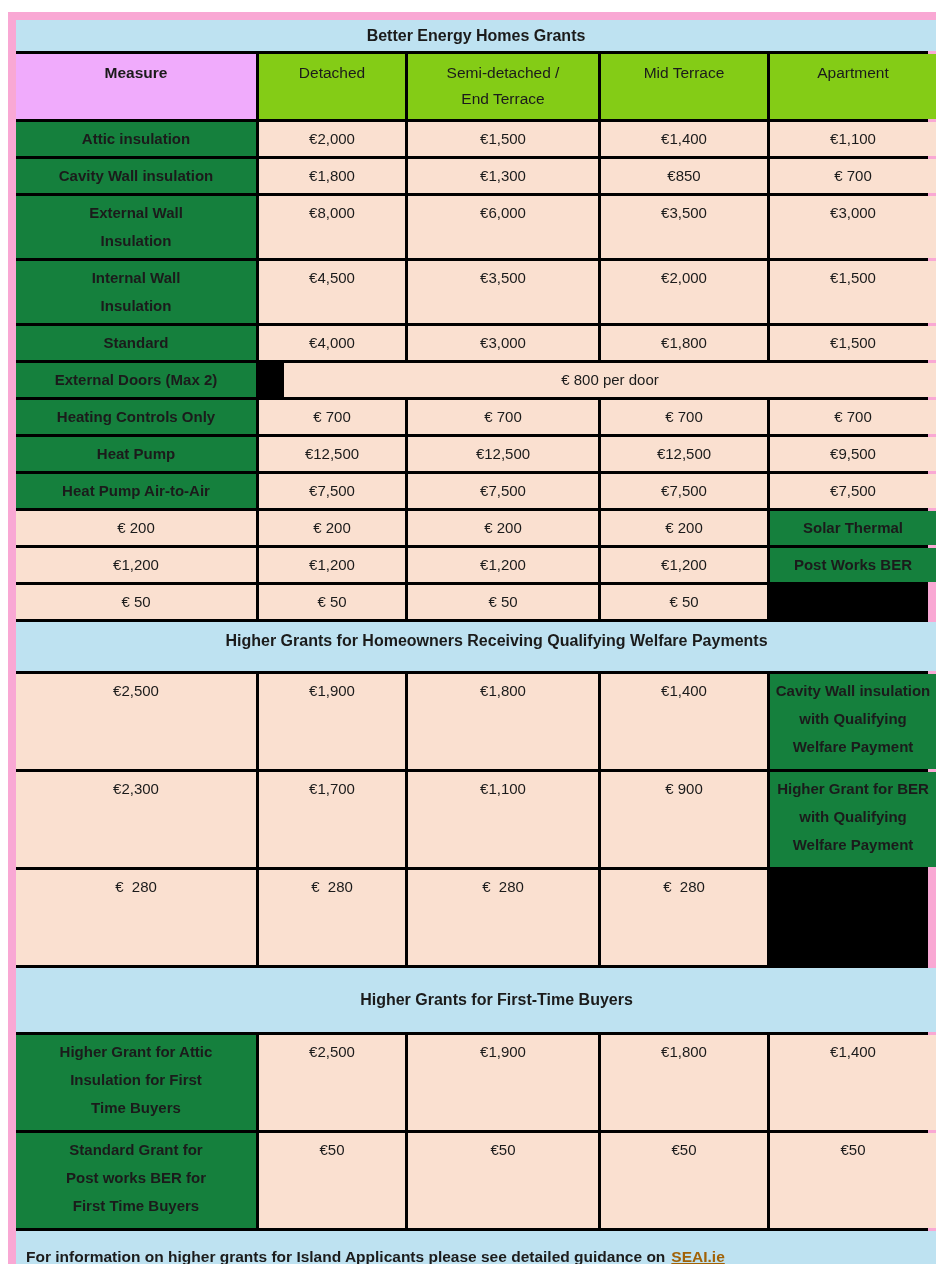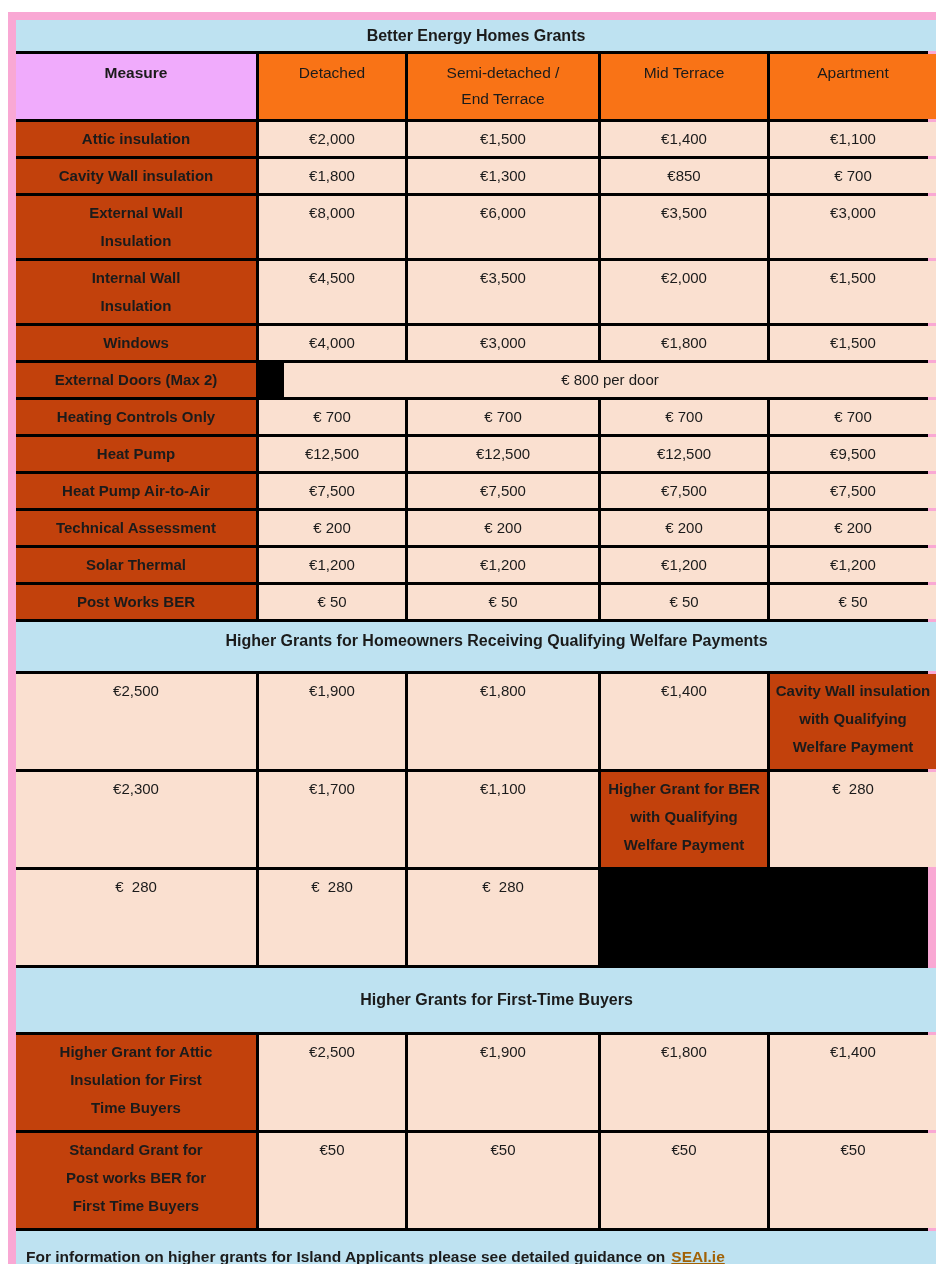--- a/index.html
+++ b/index.html
@@ -22,30 +22,30 @@
   .cell { text-align: center; }
 
   .title {
     grid-column: 1 / -1;
     background: #BEE2F1;
     font-weight: bold; font-size: 16px;
     min-height: 31px;
     display: flex; align-items: center; justify-content: center;
   }
   .colhead {
-    background: #f97316;
+    background: #84cc16;
     font-size: 15.5px; line-height: 26px;
     padding: 6px 4px 0 4px;
     min-height: 65px;
     white-space: pre-line;
   }
   .colhead.measure-head { background: #f0abfc; font-weight: bold; }
 
   .measure {
-    background: #c2410c;
+    background: #15803d;
     font-weight: bold; font-size: 15px; line-height: 28px;
     padding: 3px 4px;
     white-space: pre-line;
   }
   .value {
     background: #FAE0D0;
     font-size: 15px; line-height: 28px;
     padding: 3px 4px;
     white-space: pre;
   }
@@ -114,21 +114,21 @@
   <div class="cell value h2">€3,500</div>
   <div class="cell value h2">€3,000</div>
 
   <div class="cell measure h2">Internal Wall
 Insulation</div>
   <div class="cell value h2">€4,500</div>
   <div class="cell value h2">€3,500</div>
   <div class="cell value h2">€2,000</div>
   <div class="cell value h2">€1,500</div>
 
-  <div class="cell measure h1">Windows</div>
+  <div class="cell measure h1">Standard</div>
   <div class="cell value h1">€4,000</div>
   <div class="cell value h1">€3,000</div>
   <div class="cell value h1">€1,800</div>
   <div class="cell value h1">€1,500</div>
 
   <div class="cell measure h1">External Doors (Max 2)</div>
   <div class="cell value h1 merged">€ 800 per door</div>
 
   <div class="cell measure h1">Heating Controls Only</div>
   <div class="cell value h1">€ 700</div>
@@ -141,21 +141,20 @@
   <div class="cell value h1">€12,500</div>
   <div class="cell value h1">€12,500</div>
   <div class="cell value h1">€9,500</div>
 
   <div class="cell measure h1">Heat Pump Air-to-Air</div>
   <div class="cell value h1">€7,500</div>
   <div class="cell value h1">€7,500</div>
   <div class="cell value h1">€7,500</div>
   <div class="cell value h1">€7,500</div>
 
-  <div class="cell measure h1">Technical Assessment</div>
   <div class="cell value h1">€ 200</div>
   <div class="cell value h1">€ 200</div>
   <div class="cell value h1">€ 200</div>
   <div class="cell value h1">€ 200</div>
 
   <div class="cell measure h1">Solar Thermal</div>
   <div class="cell value h1">€1,200</div>
   <div class="cell value h1">€1,200</div>
   <div class="cell value h1">€1,200</div>
   <div class="cell value h1">€1,200</div>
@@ -172,20 +171,21 @@
   <div class="cell value h3">€1,900</div>
   <div class="cell value h3">€1,800</div>
   <div class="cell value h3">€1,400</div>
 
   <div class="cell measure h3">Cavity Wall insulation
 with Qualifying
 Welfare Payment</div>
   <div class="cell value h3">€2,300</div>
   <div class="cell value h3">€1,700</div>
   <div class="cell value h3">€1,100</div>
+  <div class="cell value h3">€ 900</div>
 
   <div class="cell measure h3">Higher Grant for BER
 with Qualifying
 Welfare Payment</div>
   <div class="cell value h3">€  280</div>
   <div class="cell value h3">€  280</div>
   <div class="cell value h3">€  280</div>
   <div class="cell value h3">€  280</div>
 
   <div class="cell section first-time">Higher Grants for First-Time Buyers</div>

